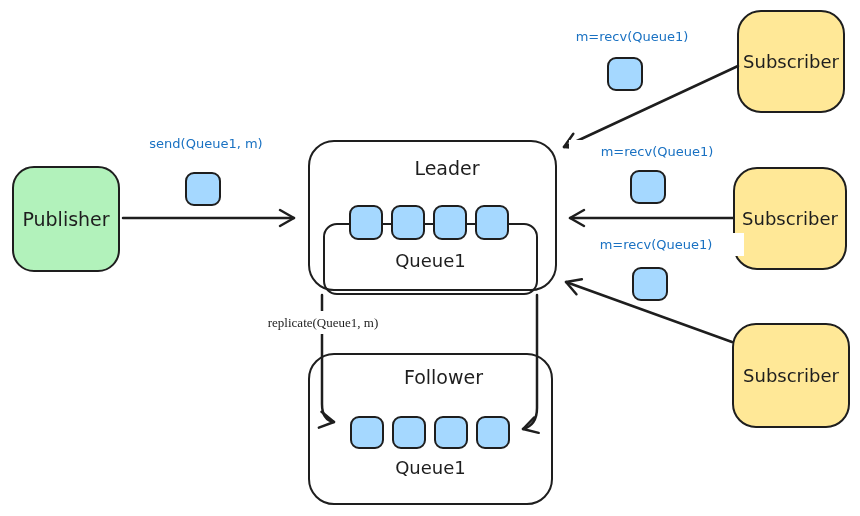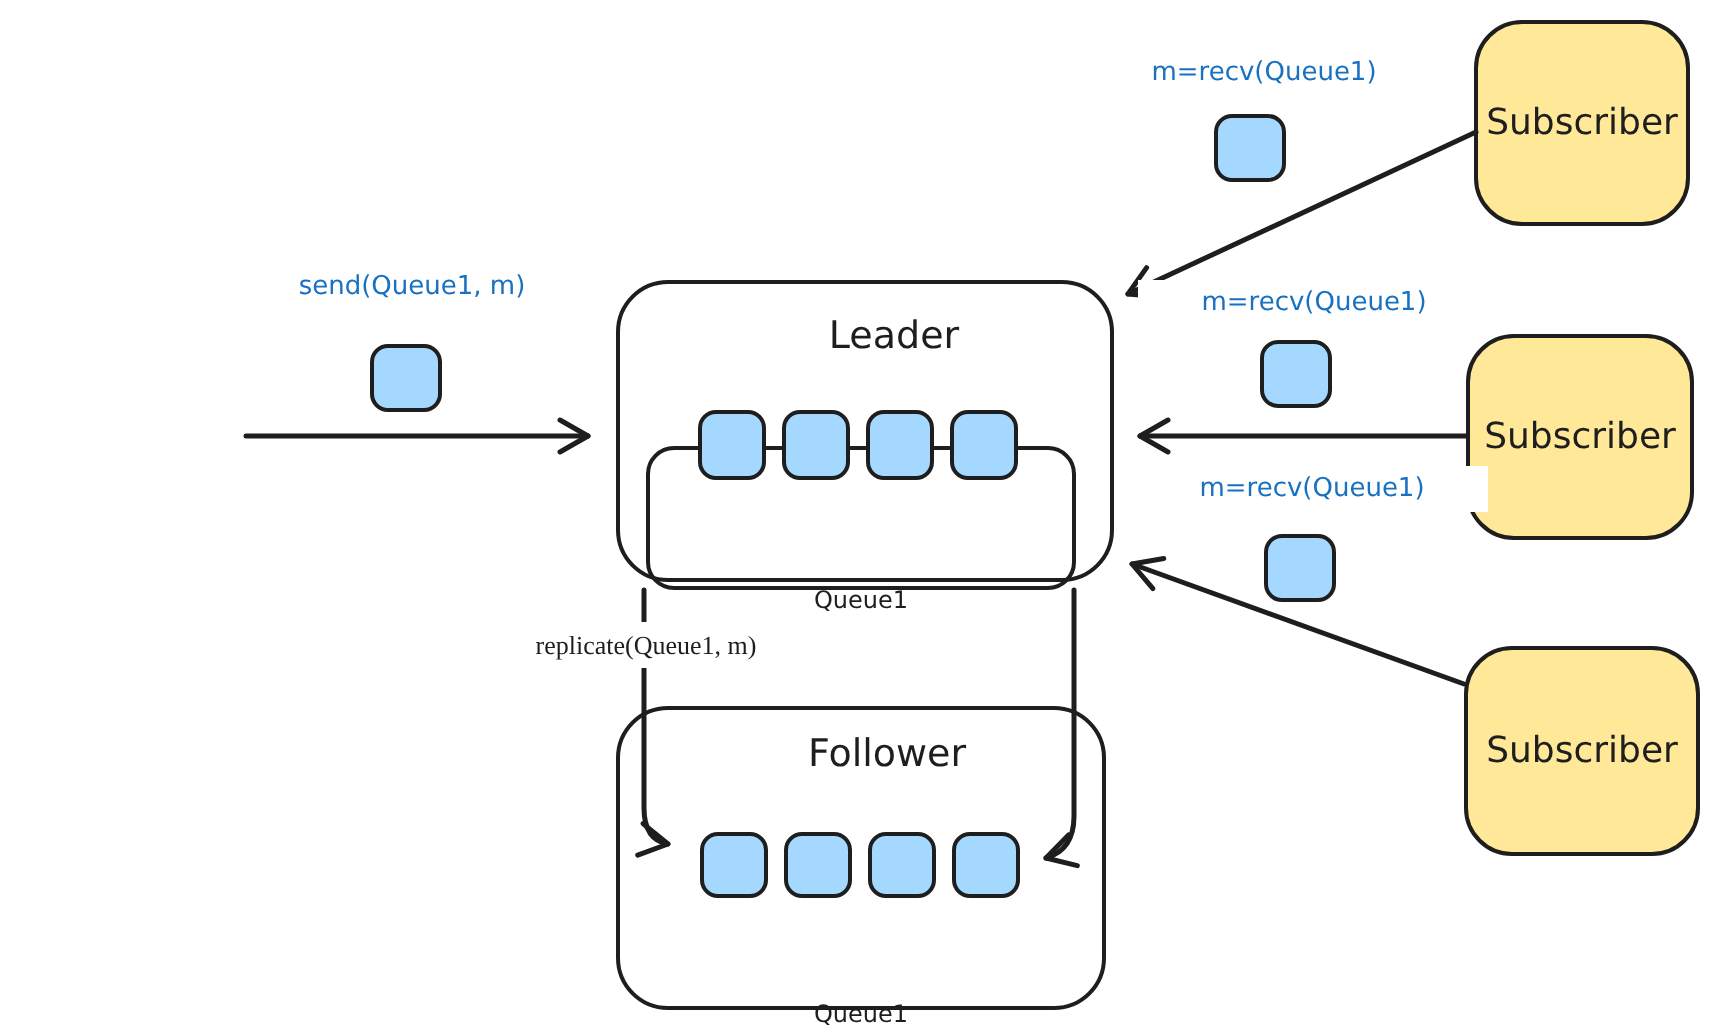--- a/index.html
+++ b/index.html
@@ -12,21 +12,21 @@
   .publisher{left:12px;top:166px;width:108px;height:106px;border-radius:22px;background:#b2f2bb;font-size:19px;}
   .leader{left:308px;top:140px;width:249px;height:151px;border-radius:26px;background:transparent;}
   .follower{left:308px;top:353px;width:245px;height:152px;border-radius:26px;background:transparent;}
   .queue-rect{left:323px;top:223px;width:215px;height:72px;border-radius:14px;background:transparent;}
   .sub1{left:737px;top:10px;width:108px;height:103px;border-radius:24px;background:#ffe897;}
   .sub2{left:733px;top:167px;width:114px;height:103px;border-radius:24px;background:#ffe897;}
   .sub3{left:732px;top:323px;width:118px;height:105px;border-radius:24px;background:#ffe897;}
   .node-title{position:absolute;text-align:center;font-size:19px;line-height:22px;}
   .leader-title{left:308px;top:157px;width:278px;}
   .follower-title{left:308px;top:366px;width:271px;}
-  .queue-label{position:absolute;text-align:center;font-size:12px;line-height:21px;margin-top:40px;}
+  .queue-label{position:absolute;text-align:center;font-size:18px;line-height:21px;}
   .leader-queue-label{left:323px;top:250px;width:215px;}
   .follower-queue-label{left:323px;top:457px;width:215px;}
   .slot-row{position:absolute;display:flex;gap:8px;}
   .leader-slots{left:349px;top:205px;}
   .follower-slots{left:350px;top:416px;}
   .slot{width:34px;height:35px;box-sizing:border-box;border:2.5px solid #1e1e1e;border-radius:9px;background:#a5d8ff;}
   .follower-slots .slot{height:33px;}
   .msg{position:absolute;width:36px;height:34px;box-sizing:border-box;border:2.5px solid #1e1e1e;border-radius:9px;background:#a5d8ff;z-index:4;}
   .msg-send{left:185px;top:172px;}
   .msg-recv1{left:607px;top:57px;}
@@ -55,20 +55,23 @@
       </marker>
     </defs>
     <path d="M123,218 L294,218" marker-end="url(#ah)"></path>
     <path d="M738,66 L564,147" marker-end="url(#ah)"></path>
     <path d="M733,218 L570,218" marker-end="url(#ah)"></path>
     <path d="M732,342 L566,282" marker-end="url(#ah)"></path>
     <path d="M322,295 L322,404 Q322,420 334,422" marker-end="url(#ah)"></path>
     <path d="M537,295 L537,408 Q537,425 523,429" marker-end="url(#ah)"></path>
   </svg>
 
+  <div class="box node publisher">
+    <span>Publisher</span>
+  </div>
 
   <div class="box leader"></div>
   <div class="node-title leader-title">Leader</div>
   <div class="box queue-rect"></div>
   <div class="slot-row leader-slots">
     <div class="slot"></div>
     <div class="slot"></div>
     <div class="slot"></div>
     <div class="slot"></div>
   </div>

